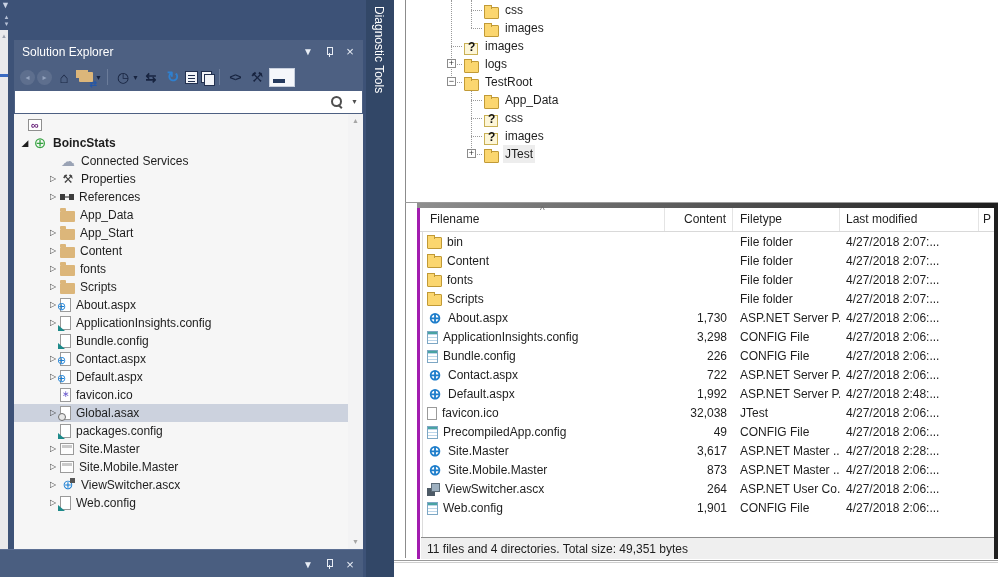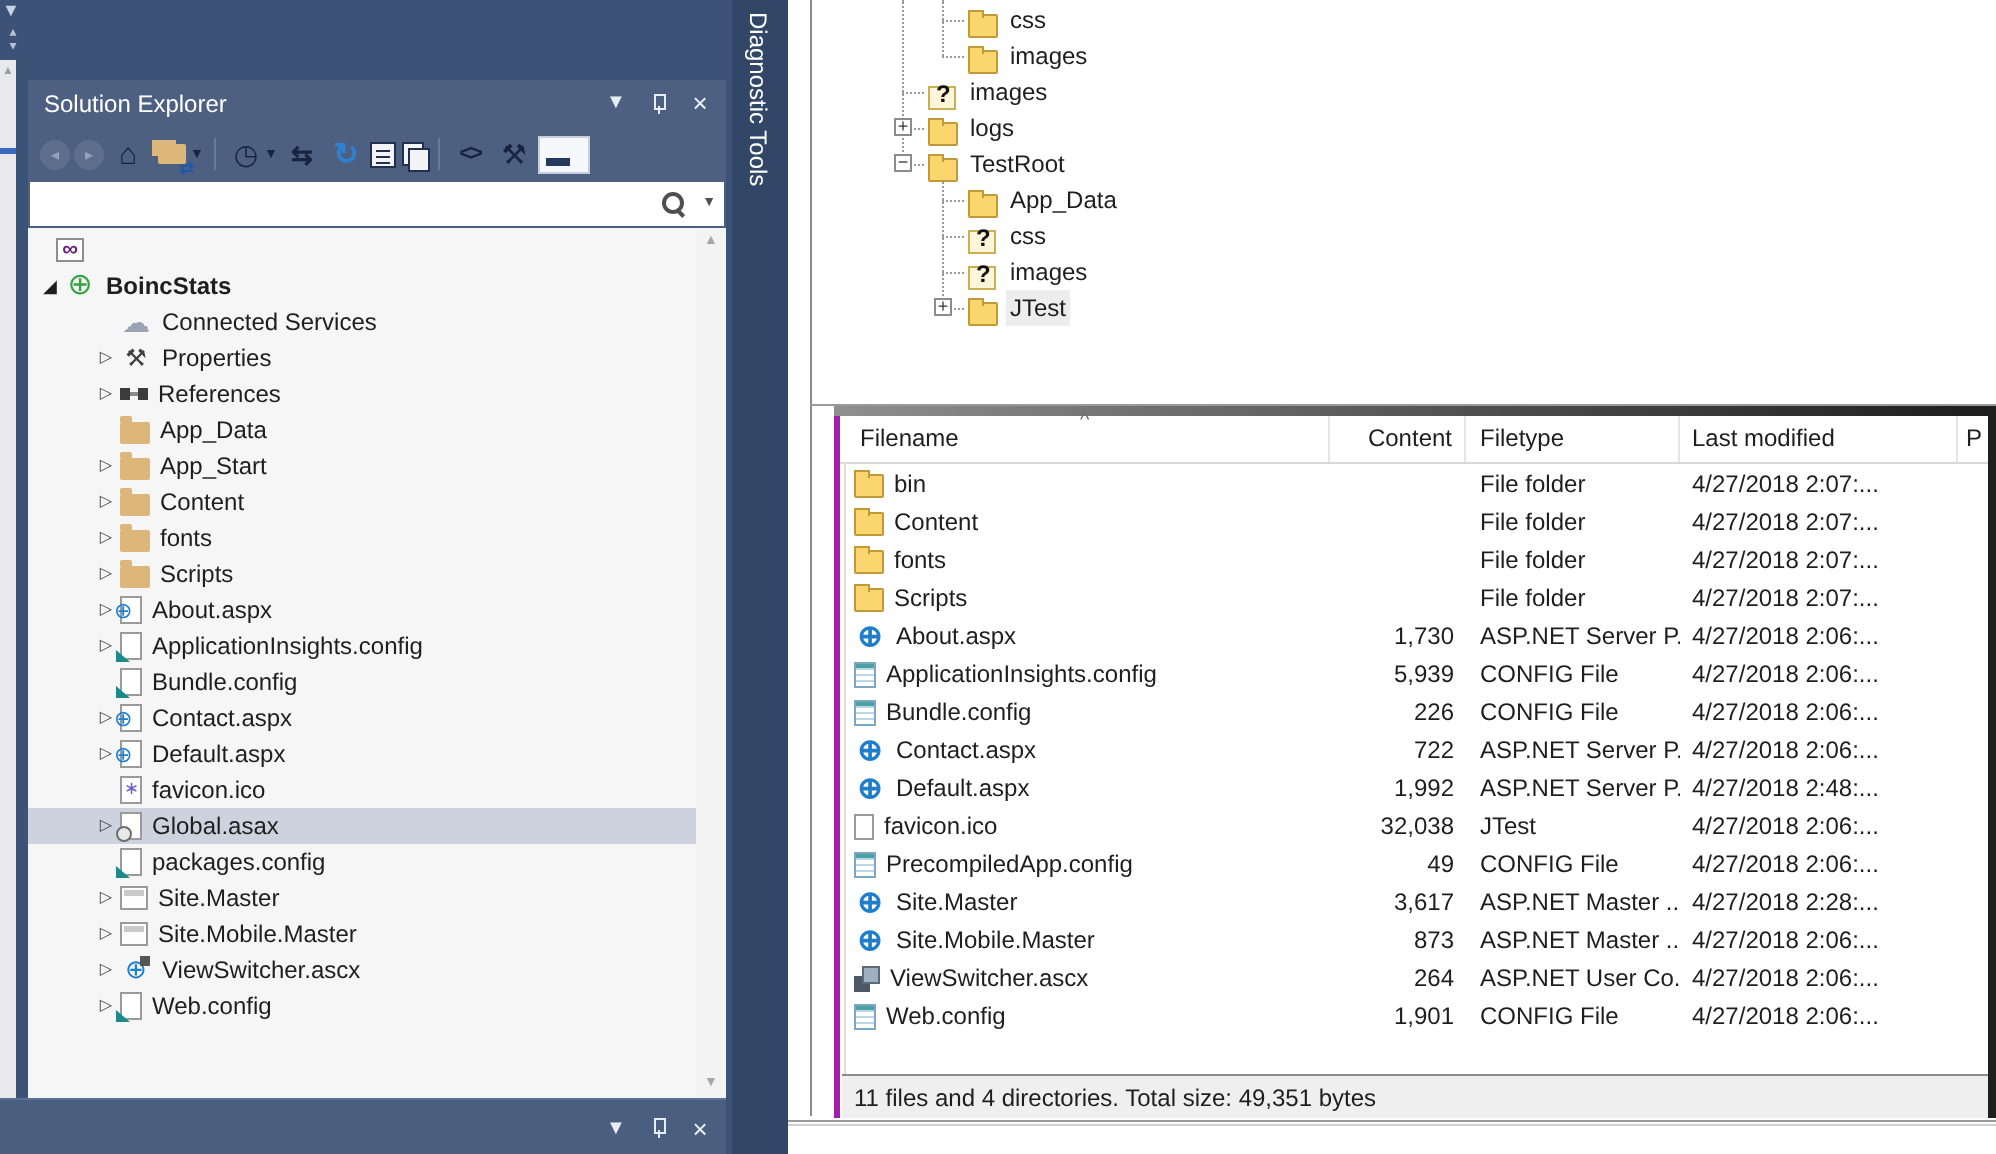--- a/index.html
+++ b/index.html
@@ -451,21 +451,21 @@
             </span>
             <span class="fl-c fl-size">1,730</span>
             <span class="fl-c fl-type">ASP.NET Server P...</span>
             <span class="fl-c fl-mod">4/27/2018 2:06:...</span>
           </div>
           <div class="fl-row">
             <span class="fl-c fl-name">
               <span class="wico ic-wconfig"></span>
               <span class="nm">ApplicationInsights.config</span>
             </span>
-            <span class="fl-c fl-size">5,939</span>
+            <span class="fl-c fl-size">3,298</span>
             <span class="fl-c fl-type">CONFIG File</span>
             <span class="fl-c fl-mod">4/27/2018 2:06:...</span>
           </div>
           <div class="fl-row">
             <span class="fl-c fl-name">
               <span class="wico ic-wconfig"></span>
               <span class="nm">Bundle.config</span>
             </span>
             <span class="fl-c fl-size">226</span>
             <span class="fl-c fl-type">CONFIG File</span>

